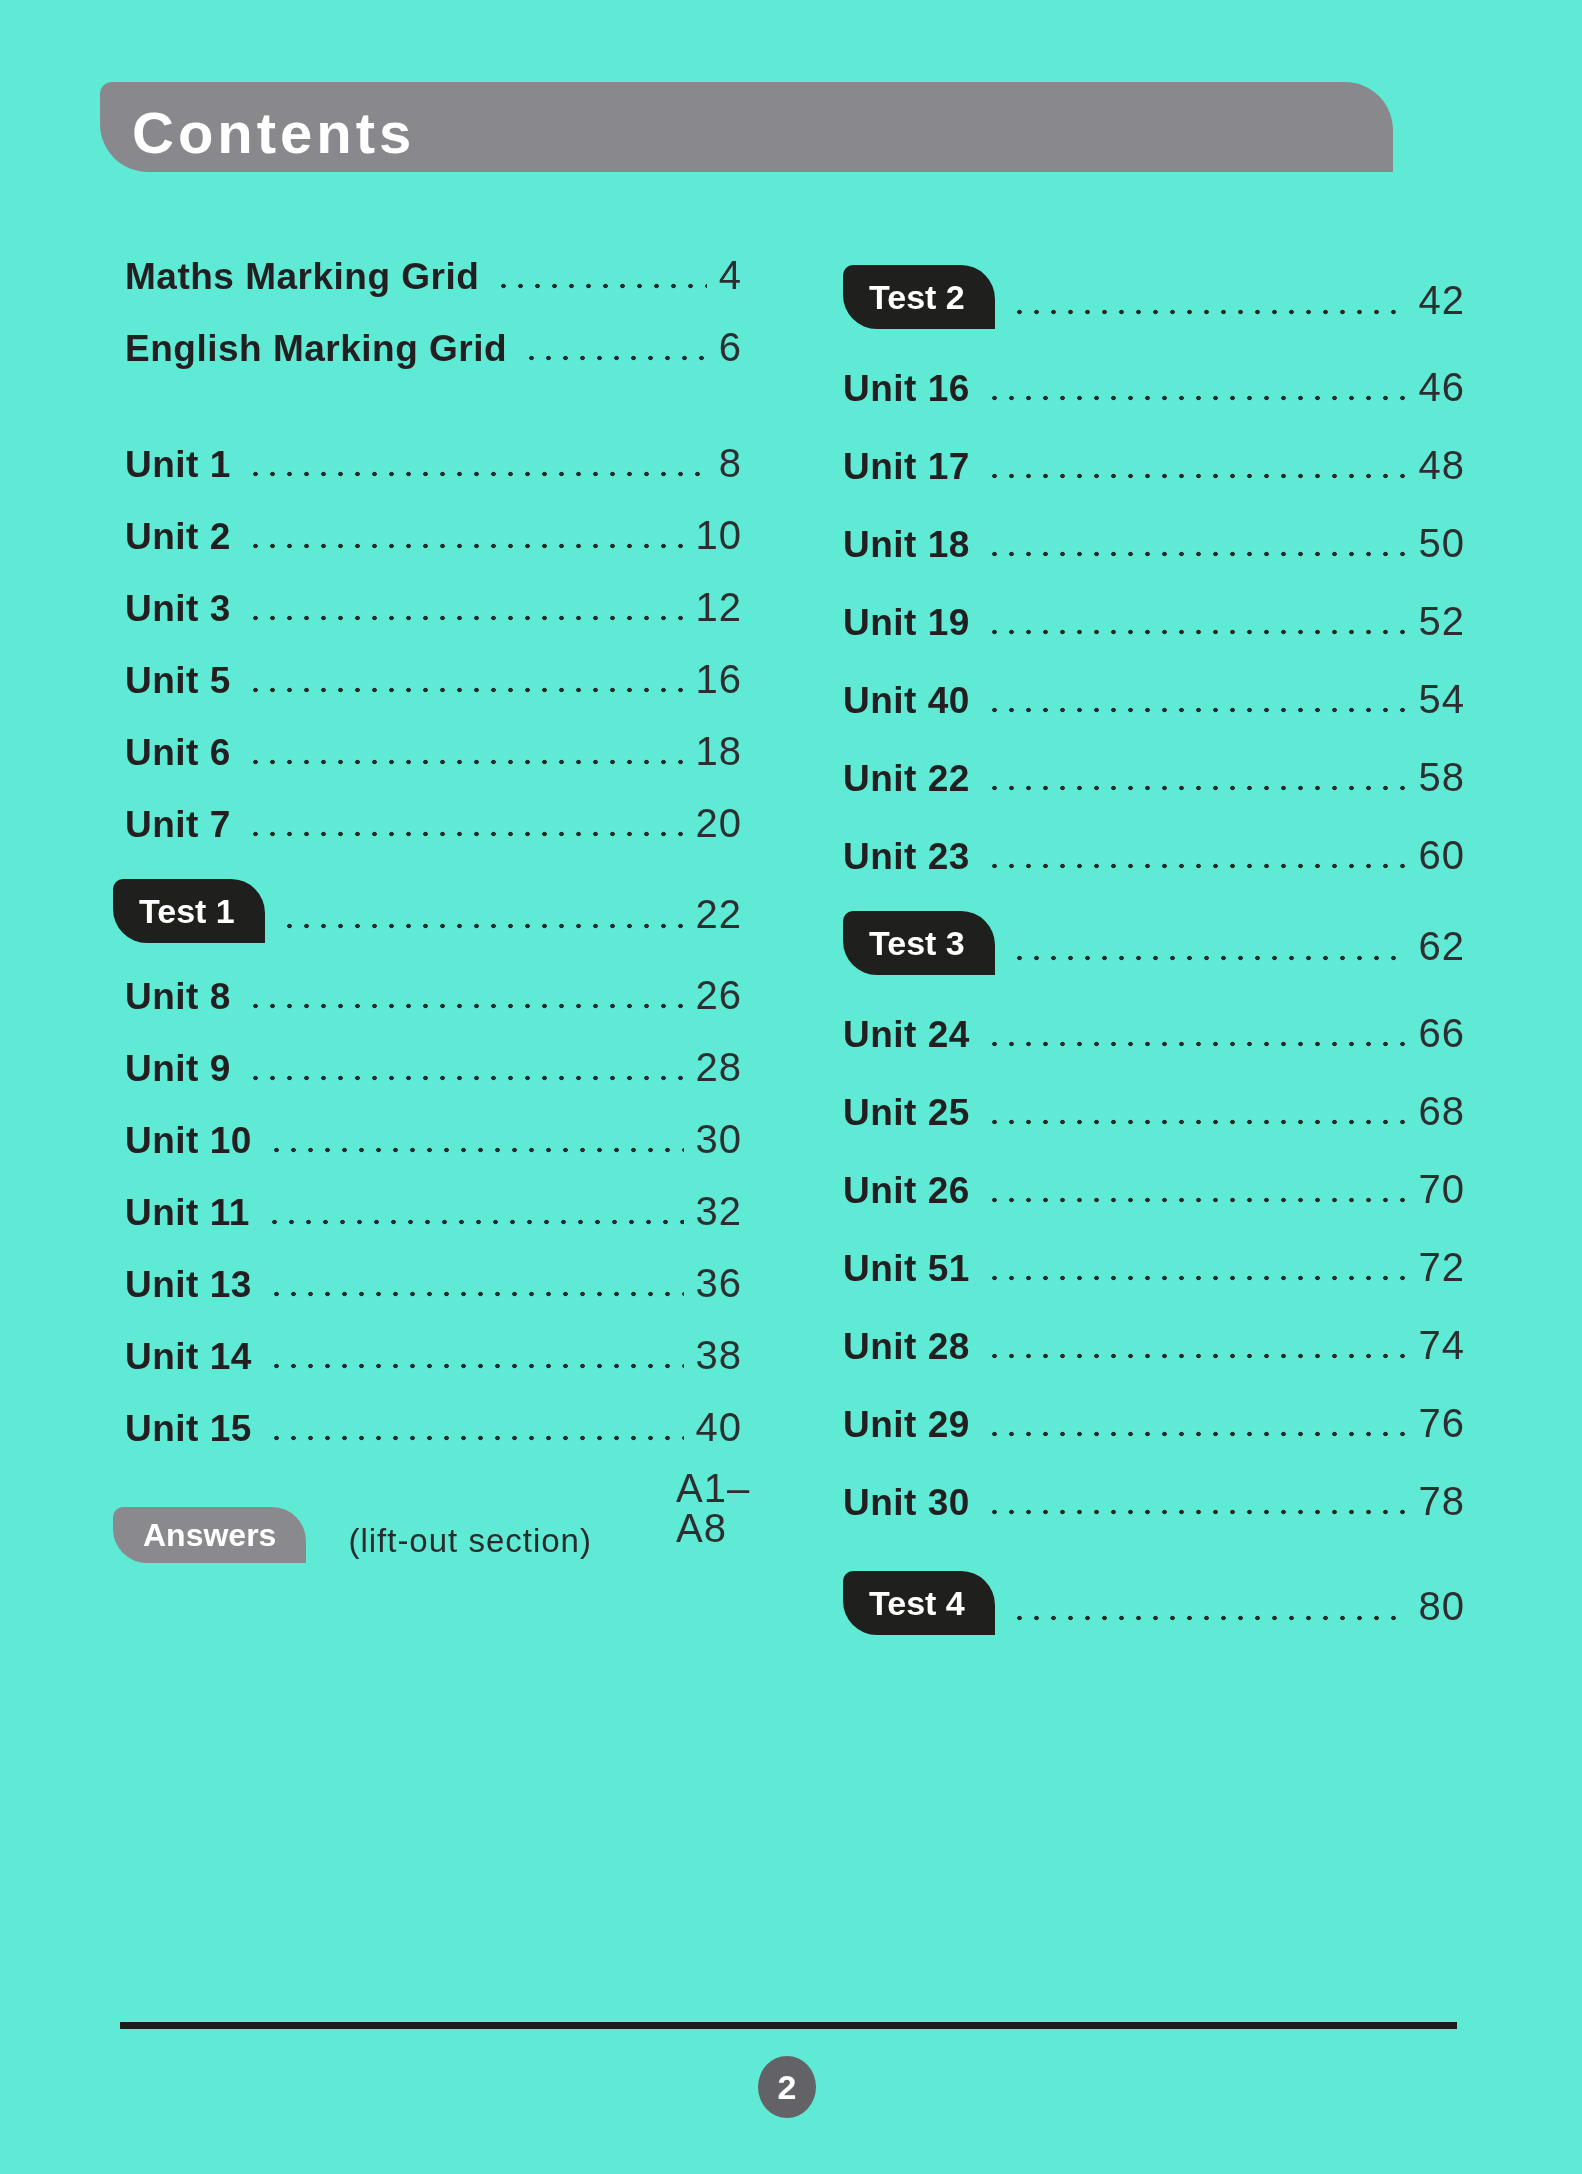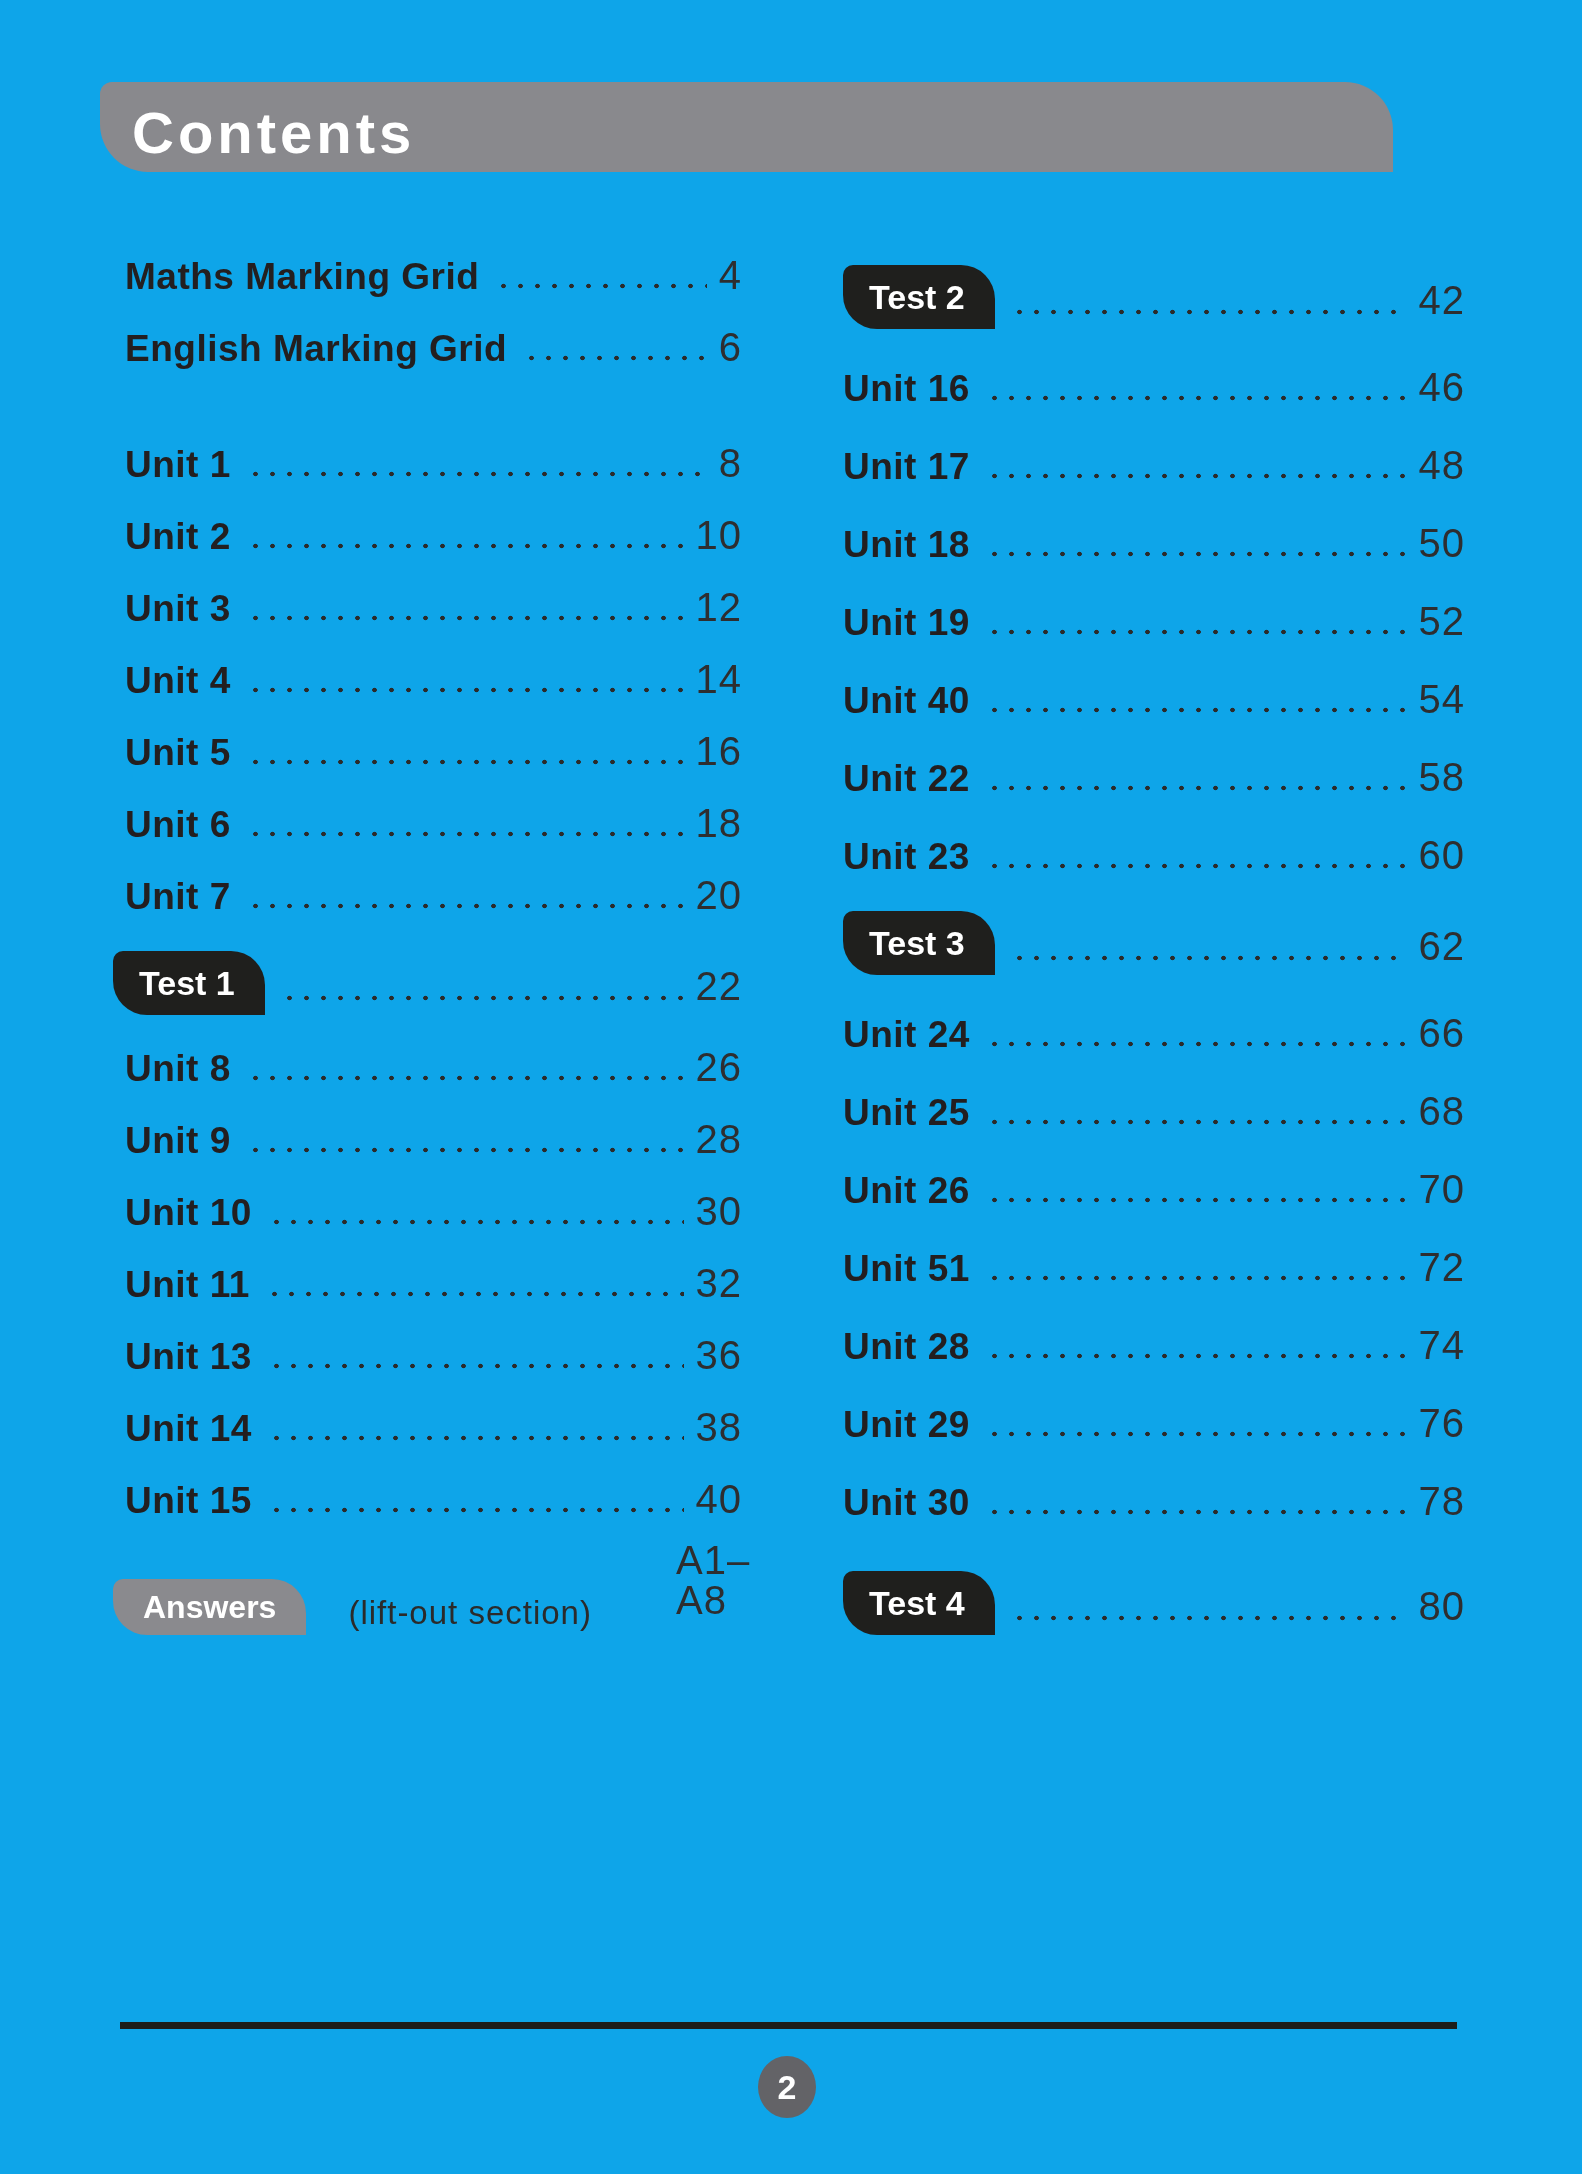--- a/index.html
+++ b/index.html
@@ -1,19 +1,19 @@
 <!DOCTYPE html>
 <html><head>
 <meta charset="utf-8">
 <style>
   html,body{margin:0;padding:0;background:#ffffff;}
   .page{
     position:relative;
     width:1582px;height:2174px;
-    background:#0ea5e9;
+    background:#5eead4;
     font-family:"Liberation Sans",sans-serif;
     color:#231f20;
     overflow:hidden;
   }
   
   .header-bar{
     position:absolute;left:100px;top:82px;
     width:1293px;height:90px;
     background:#89898d;
     border-radius:12px 48px 0 48px;
@@ -104,25 +104,20 @@
       <span class="label">Unit 2</span>
       <span class="leader"></span>
       <span class="num">10</span>
     </div>
     <div class="row h72">
       <span class="label">Unit 3</span>
       <span class="leader"></span>
       <span class="num">12</span>
     </div>
     <div class="row h72">
-      <span class="label">Unit 4</span>
-      <span class="leader"></span>
-      <span class="num">14</span>
-    </div>
-    <div class="row h72">
       <span class="label">Unit 5</span>
       <span class="leader"></span>
       <span class="num">16</span>
     </div>
     <div class="row h72">
       <span class="label">Unit 6</span>
       <span class="leader"></span>
       <span class="num">18</span>
     </div>
     <div class="row h72">

